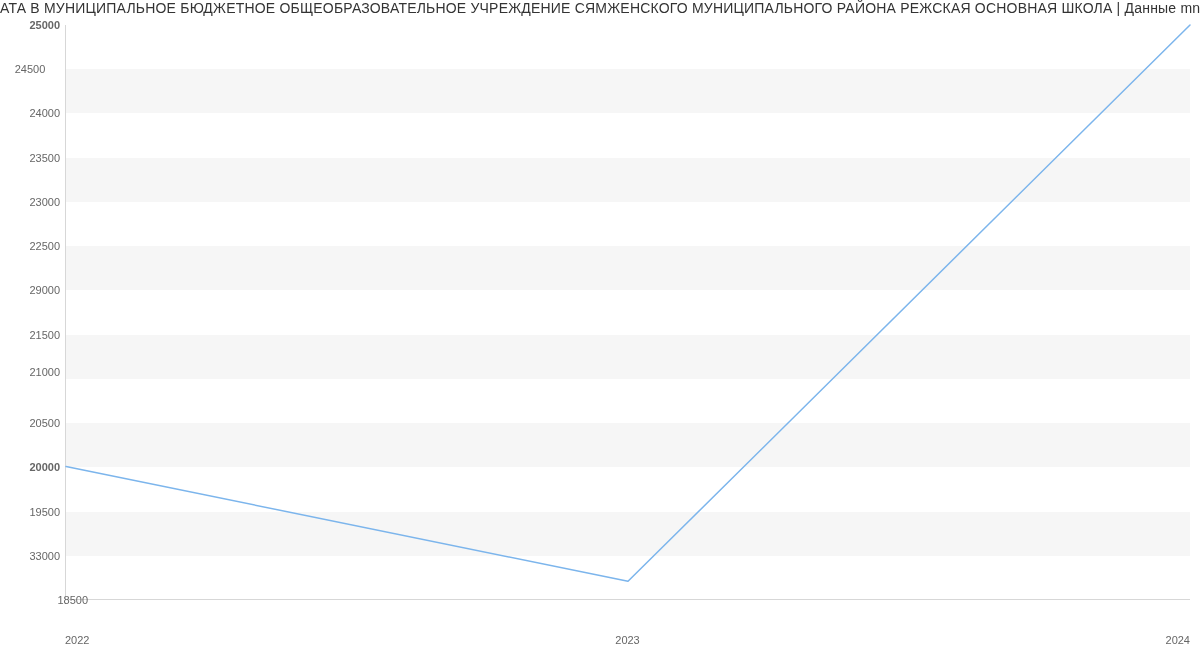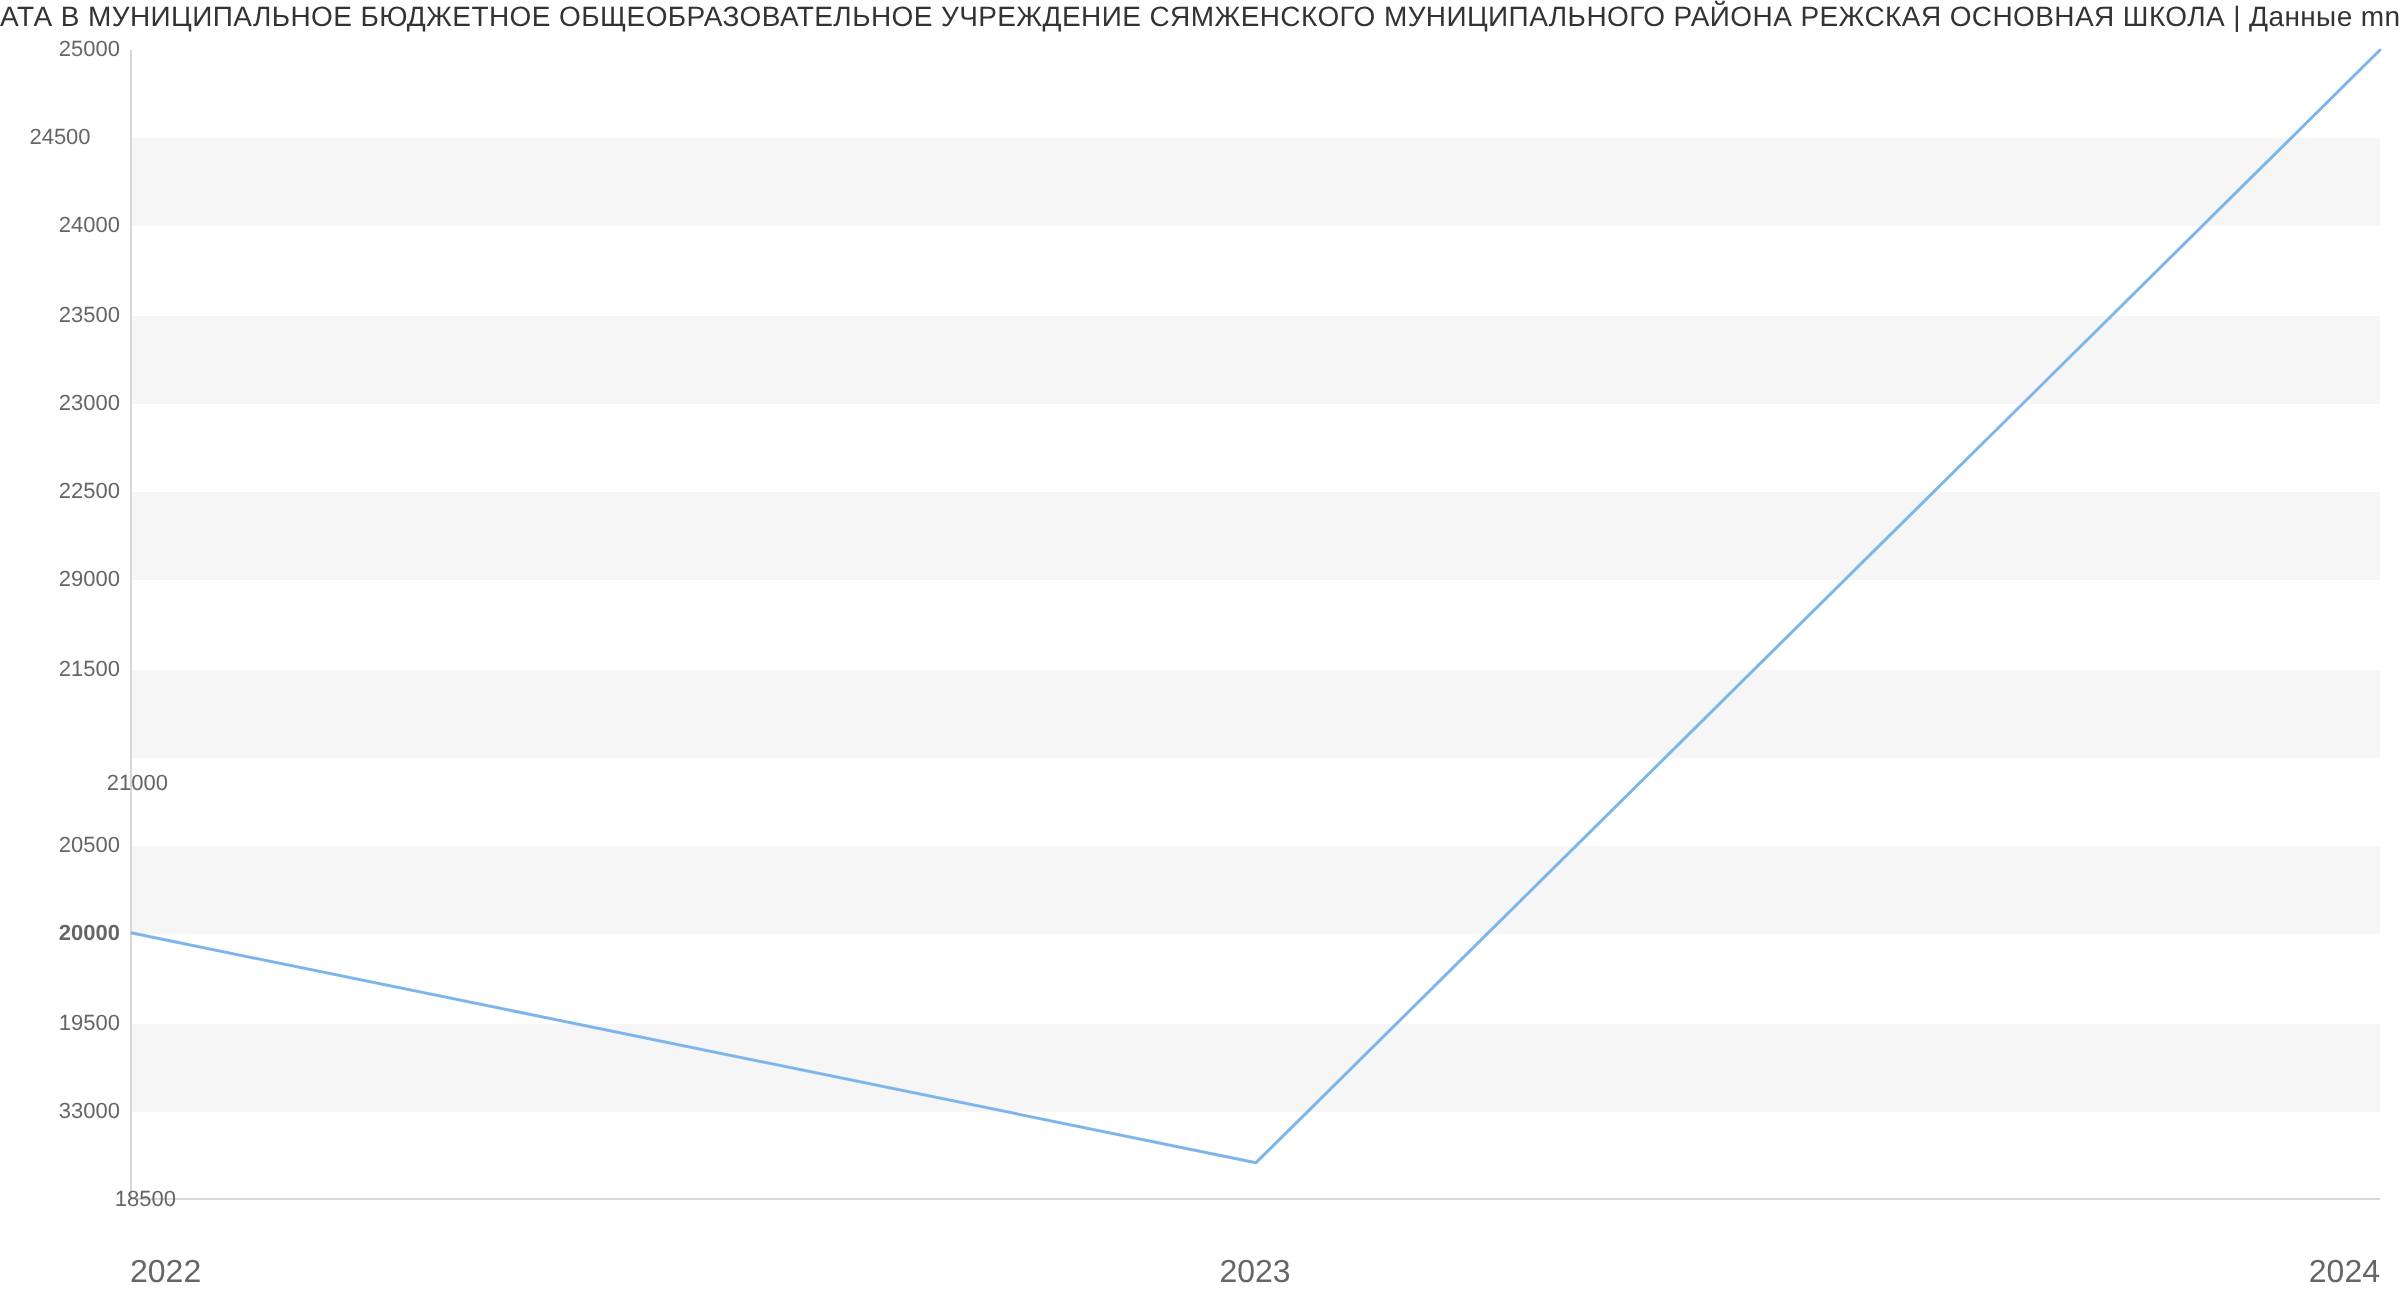--- a/index.html
+++ b/index.html
@@ -50,21 +50,21 @@
     left: 0;
     width: 60px;
     text-align: right;
     font-size: 11px;
     color: #666666;
     transform: translateY(-50%);
   }
   .x-tick {
     position: absolute;
     bottom: 4px;
-    font-size: 16px;
+    font-size: 11px;
     color: #666666;
     transform: translateX(-50%);
   }
   svg.line-layer {
     position: absolute;
     left: 0;
     top: 0;
     width: 100%;
     height: 100%;
     overflow: visible;
@@ -94,25 +94,25 @@
     <svg class="line-layer" id="line-layer" viewBox="0 0 1125 575" preserveAspectRatio="none">
       <path id="series-path" class="series-path" d="M0.00 442.31 L562.50 557.31 L1125.00 0.00" stroke="#7cb5ec"></path>
     </svg>
   </div>
 
 <div class="y-tick" style="top: 600px; padding-left: 28px;">18500</div>
     <div class="y-tick" style="top: 555.769px;">33000</div>
     <div class="y-tick" style="top: 511.538px;">19500</div>
     <div class="y-tick" style="top: 467.308px; font-weight: bold;">20000</div>
     <div class="y-tick" style="top: 423.077px;">20500</div>
-    <div class="y-tick" style="top: 392px; padding-left: 24px;">21000</div>
+    <div class="y-tick" style="top: 372px;">21000</div>
     <div class="y-tick" style="top: 334.615px;">21500</div>
     <div class="y-tick" style="top: 290.385px;">29000</div>
     <div class="y-tick" style="top: 246.154px;">22500</div>
     <div class="y-tick" style="top: 201.923px;">23000</div>
     <div class="y-tick" style="top: 157.692px;">23500</div>
     <div class="y-tick" style="top: 113.462px;">24000</div>
     <div class="y-tick" style="top: 69.2308px; text-align: center;">24500</div>
-    <div class="y-tick" style="top: 25px;">25000</div>
+    <div class="y-tick" style="top: 25px; font-weight: bold;">25000</div>
     <div class="x-tick" style="transform: translateX(0px); left: 65px;">2022</div>
     <div class="x-tick" style="left: 627.5px; margin-top: 36px;">2023</div>
     <div class="x-tick" style="transform: translateX(-100%); left: 1190px;">2024</div>
   </div>
 
 </body></html>

